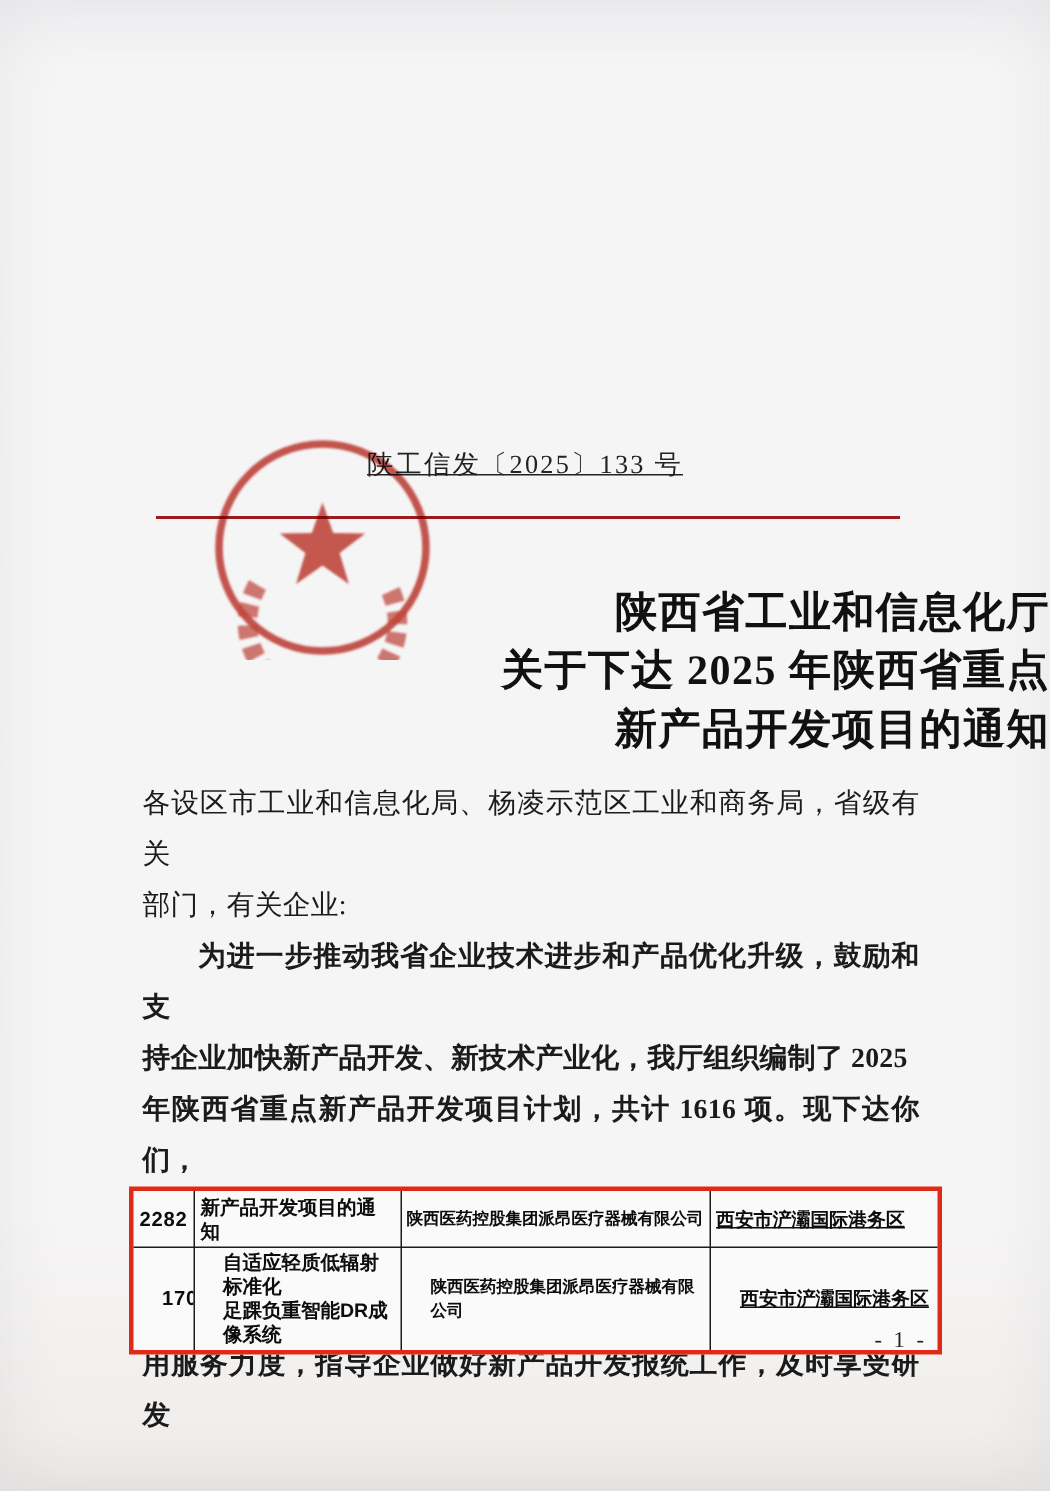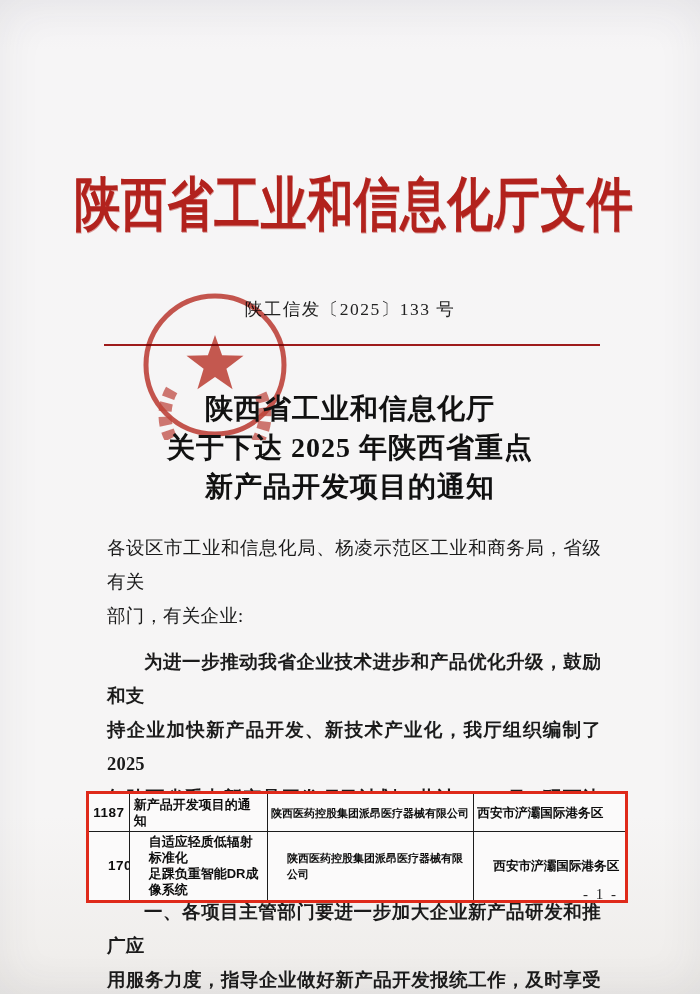--- a/index.html
+++ b/index.html
@@ -31,53 +31,53 @@
     font-size:58px; line-height:78px;
     font-weight:bold;
     color:#b2221d;
     letter-spacing:1px;
     text-shadow:0.5px 0.5px 0 rgba(178,34,29,0.45);
   }
 
   .doc-number {
     position:absolute; top:297px; left:0; width:100%;
     text-align:center; box-sizing:border-box;
-    font-size:17.5px; letter-spacing:1.5px; color:#222;
+    font-size:17.5px; letter-spacing:1.5px; color:#222;text-decoration:underline;
   }
 
   .red-line {
     position:absolute; top:344px; left:104px; width:496px; height:2px;
     background:#9e1b1b;
   }
 
   
   .seal {
     position:absolute; top:290px; left:140px; width:150px; height:150px;
     mix-blend-mode:multiply; opacity:0.9;
     pointer-events:none;
   }
 
   
   .doc-title {
     position:absolute; top:389px; left:0; width:100%;
     margin:0;
-    text-align:center;
+    text-align:right;
     font-size:28px; line-height:39px; font-weight:bold;
     white-space:pre-line; letter-spacing:1px;
     color:#111;
   }
 
   
   .body-text {
     position:absolute; top:519px; left:95px; width:518px;
     font-size:18.5px; line-height:34px; letter-spacing:0.2px;
     color:#1b1b1b;
   }
   .body-text p {
-    margin:12px; white-space:pre-line; text-align:justify;
+    margin:0; white-space:pre-line; text-align:justify;
   }
   .body-text p.ind { text-indent:2em;font-weight:bold; }
 
   
   .table-wrap {
     position:absolute; top:791px; left:86px; width:542px;
     border:3px solid #df2a1a;
     box-sizing:border-box;
     background:#fbfafa;
   }
@@ -90,40 +90,37 @@
     border:1.5px solid #1c1c1c;
     padding:2px 4px;
     font-size:13px; line-height:16px;
     white-space:pre-line;
     overflow:hidden;
   }
   table.projects tr.r1 td { height:33px; }
   table.projects tr.r2 td { height:43px; }
   table.projects td.no { text-align:center; font-size:13.5px; letter-spacing:0.5px; }
   table.projects td.company { font-size:11px; letter-spacing:0; padding:2px 3px; }
-  table.projects td.district { font-size:12.6px; padding:2px 3px; }
+  table.projects td.district { font-size:12.6px; padding:2px 3px;text-decoration:underline; }
   
   table.projects tr td:first-child { border-left:none; }
   table.projects tr td:last-child { border-right:none; }
   table.projects tr:first-child td { border-top:none; }
   table.projects tr:last-child td { border-bottom:none;padding-left:19px; }
 
   .page-number {
     position:absolute; top:886px; right:82px;
     font-size:15px; letter-spacing:2px; color:#222;
   }
 </style>
 </head>
 <body>
 
 <div class="page">
 
-  <div class="letterhead">
-    <span class="inner">陕西省工业和信息化厅文件</span>
-  </div>
 
   <div class="doc-number">陕工信发〔2025〕133 号</div>
 
   <div class="red-line"></div>
 
   <div class="seal">
     <svg width="150" height="150" viewBox="0 0 150 150">
       <defs>
         <filter id="sealblur" x="-20%" y="-20%" width="140%" height="140%">
           <feGaussianBlur stdDeviation="0.7"></feGaussianBlur>
@@ -155,21 +152,21 @@
   <div class="table-wrap">
     <table class="projects">
       <colgroup>
         <col style="width:7.5%">
         <col style="width:25.8%">
         <col style="width:38.5%">
         <col style="width:28.2%">
       </colgroup>
       <tbody>
         <tr class="r1">
-          <td class="no">1187</td>
+          <td class="no">2282</td>
           <td class="product">新产品开发项目的通知</td>
           <td class="company">陕西医药控股集团派昂医疗器械有限公司</td>
           <td class="district">西安市浐灞国际港务区</td>
         </tr>
         <tr class="r2">
           <td class="no">1701</td>
           <td class="product">自适应轻质低辐射标准化
 足踝负重智能DR成像系统</td>
           <td class="company">陕西医药控股集团派昂医疗器械有限公司</td>
           <td class="district">西安市浐灞国际港务区</td>

